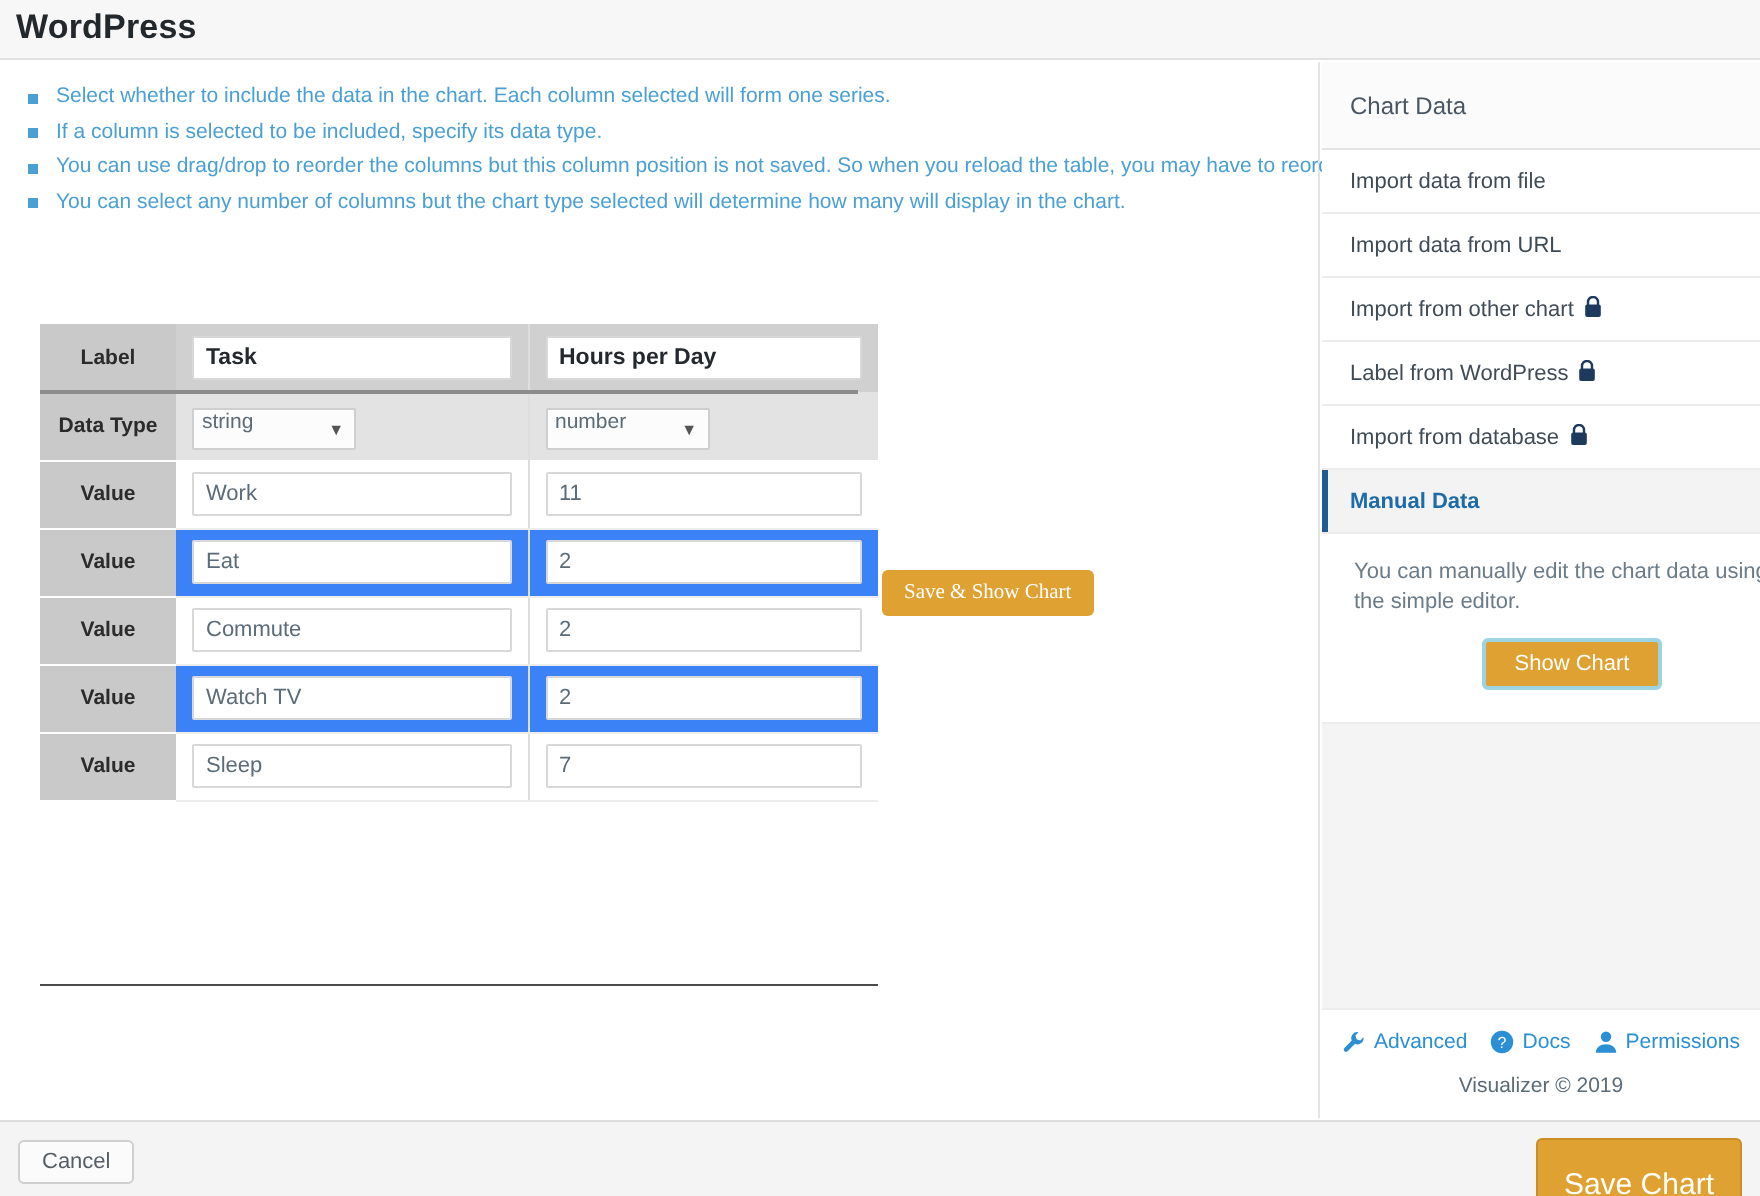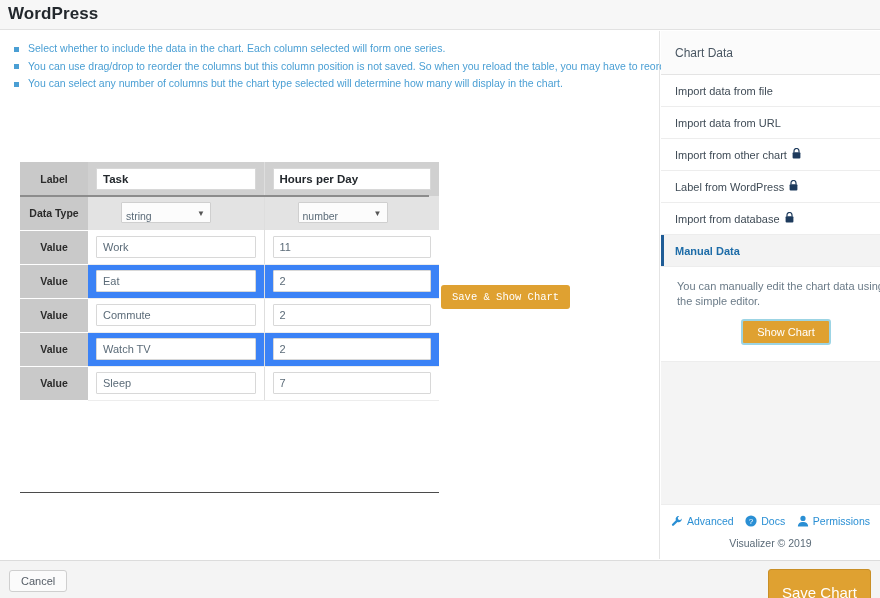--- a/index.html
+++ b/index.html
@@ -94,31 +94,30 @@
     font-family: "Liberation Sans", sans-serif;
     font-size: 11px;
     color: #5b6b78;
     padding: 0 6px;
     outline: none;
     border-radius: 1px;
   }
   .inp.bold { font-weight: bold; color: #23282d; font-size: 11.5px; }
 
   .sel {
-    width: 90px; height: 21px;
+    width: 82px; height: 21px;
     border: 1px solid #cfcfcf;
     background: #fcfcfc;
     font-family: "Liberation Sans", sans-serif;
     font-size: 10.5px;
     color: #5b6b78;
     padding: 0 4px;
     position: relative;
-    display: inline-flex; align-items: flex-end;
+    display: inline-flex; align-items: flex-start;
     border-radius: 1px;
-    margin-left: 25px;
   }
   .sel .caret {
     position: absolute; right: 5px; top: 50%;
     transform: translateY(-50%);
     font-size: 8px; color: #555;
   }
 
   
   .label-edge {
     position: absolute; left: 20px; top: 164px;
@@ -127,21 +126,21 @@
 
   
   .fab {
     position: absolute; left: 441px; top: 285px;
     background: #dfa131;
     color: #ffffff;
     font-size: 10.5px;
     padding: 6px 11px;
     border: none;
     border-radius: 3px;
-    font-family: Liberation Mono, monospace;
+    font-family: Liberation Serif, serif;
     cursor: pointer;
   }
 
   
   .hr {
     position: absolute; left: 20px; top: 461px;
     width: 419px; height: 0;
     border-top: 1px solid #4b4b4b;
   }
 
@@ -281,20 +280,21 @@
 
   <div class="content">
 
     <div class="tips">
       <div class="tip">
         <span class="bullet"></span>
         <span>Select whether to include the data in the chart. Each column selected will form one series.</span>
       </div>
       <div class="tip">
         <span class="bullet"></span>
+        <span>If a column is selected to be included, specify its data type.</span>
       </div>
       <div class="tip">
         <span class="bullet"></span>
         <span>You can use drag/drop to reorder the columns but this column position is not saved. So when you reload the table, you may have to reorder again.</span>
       </div>
       <div class="tip">
         <span class="bullet"></span>
         <span>You can select any number of columns but the chart type selected will determine how many will display in the chart.</span>
       </div>
     </div>

